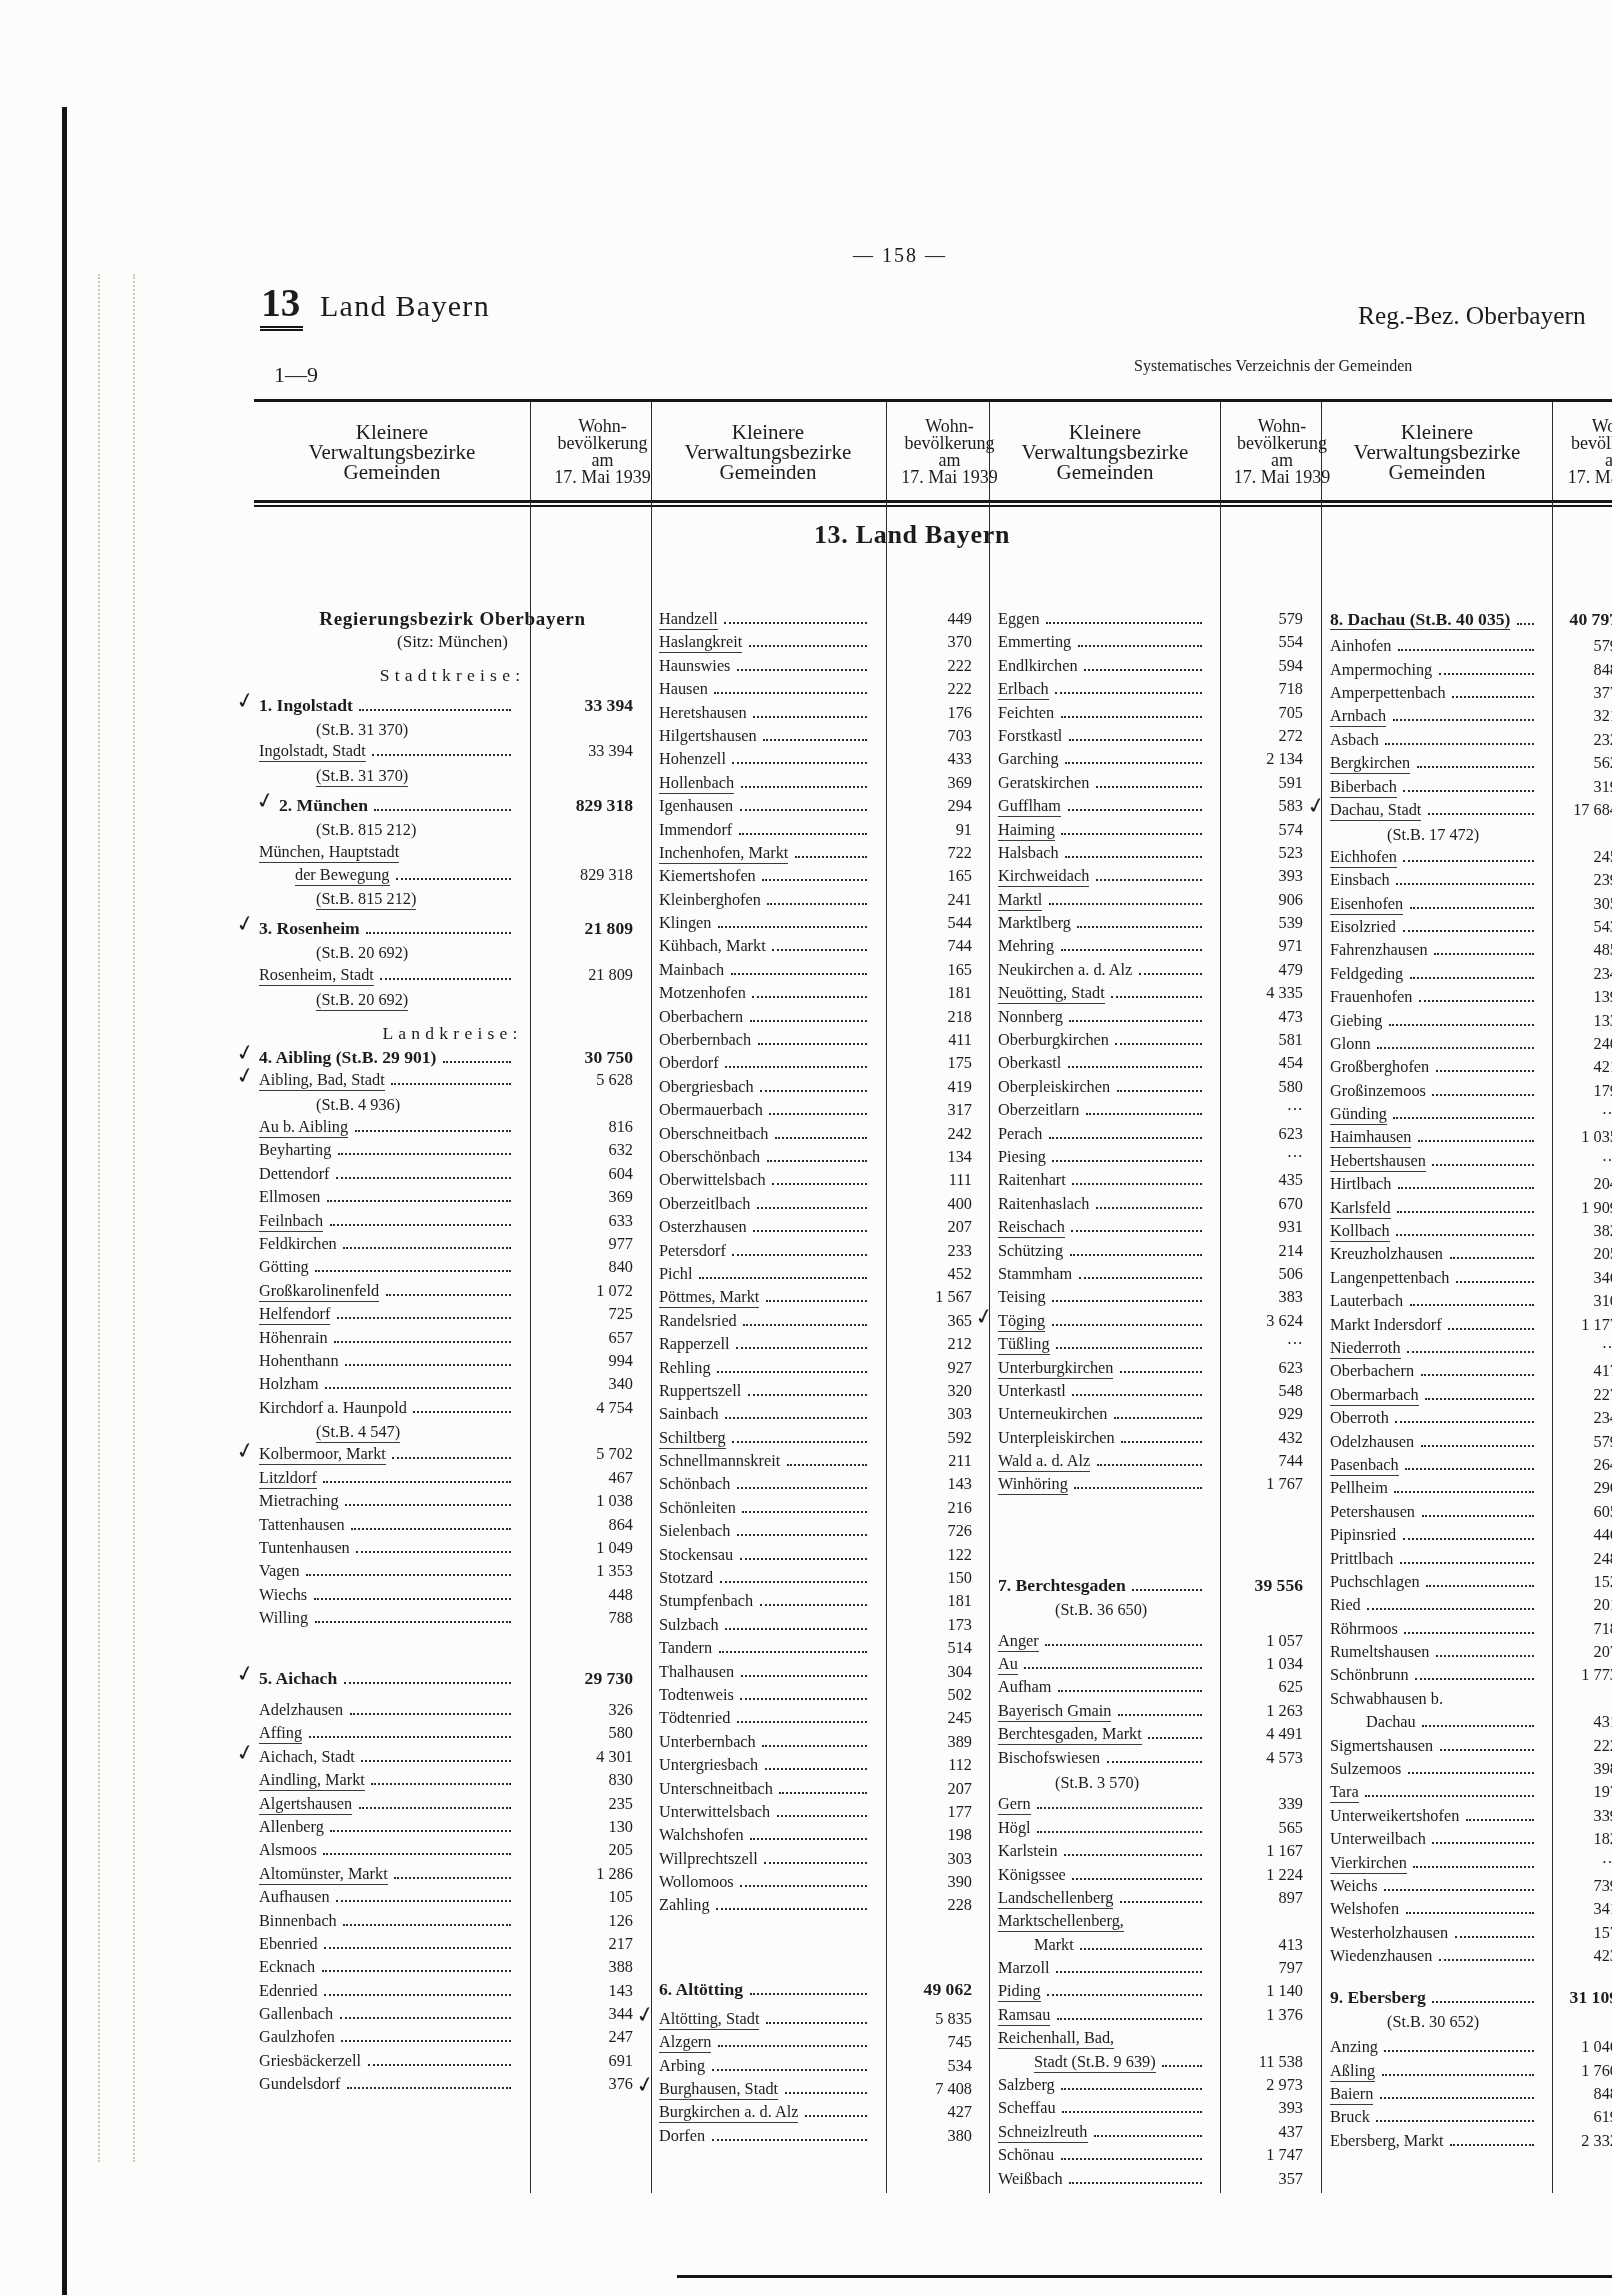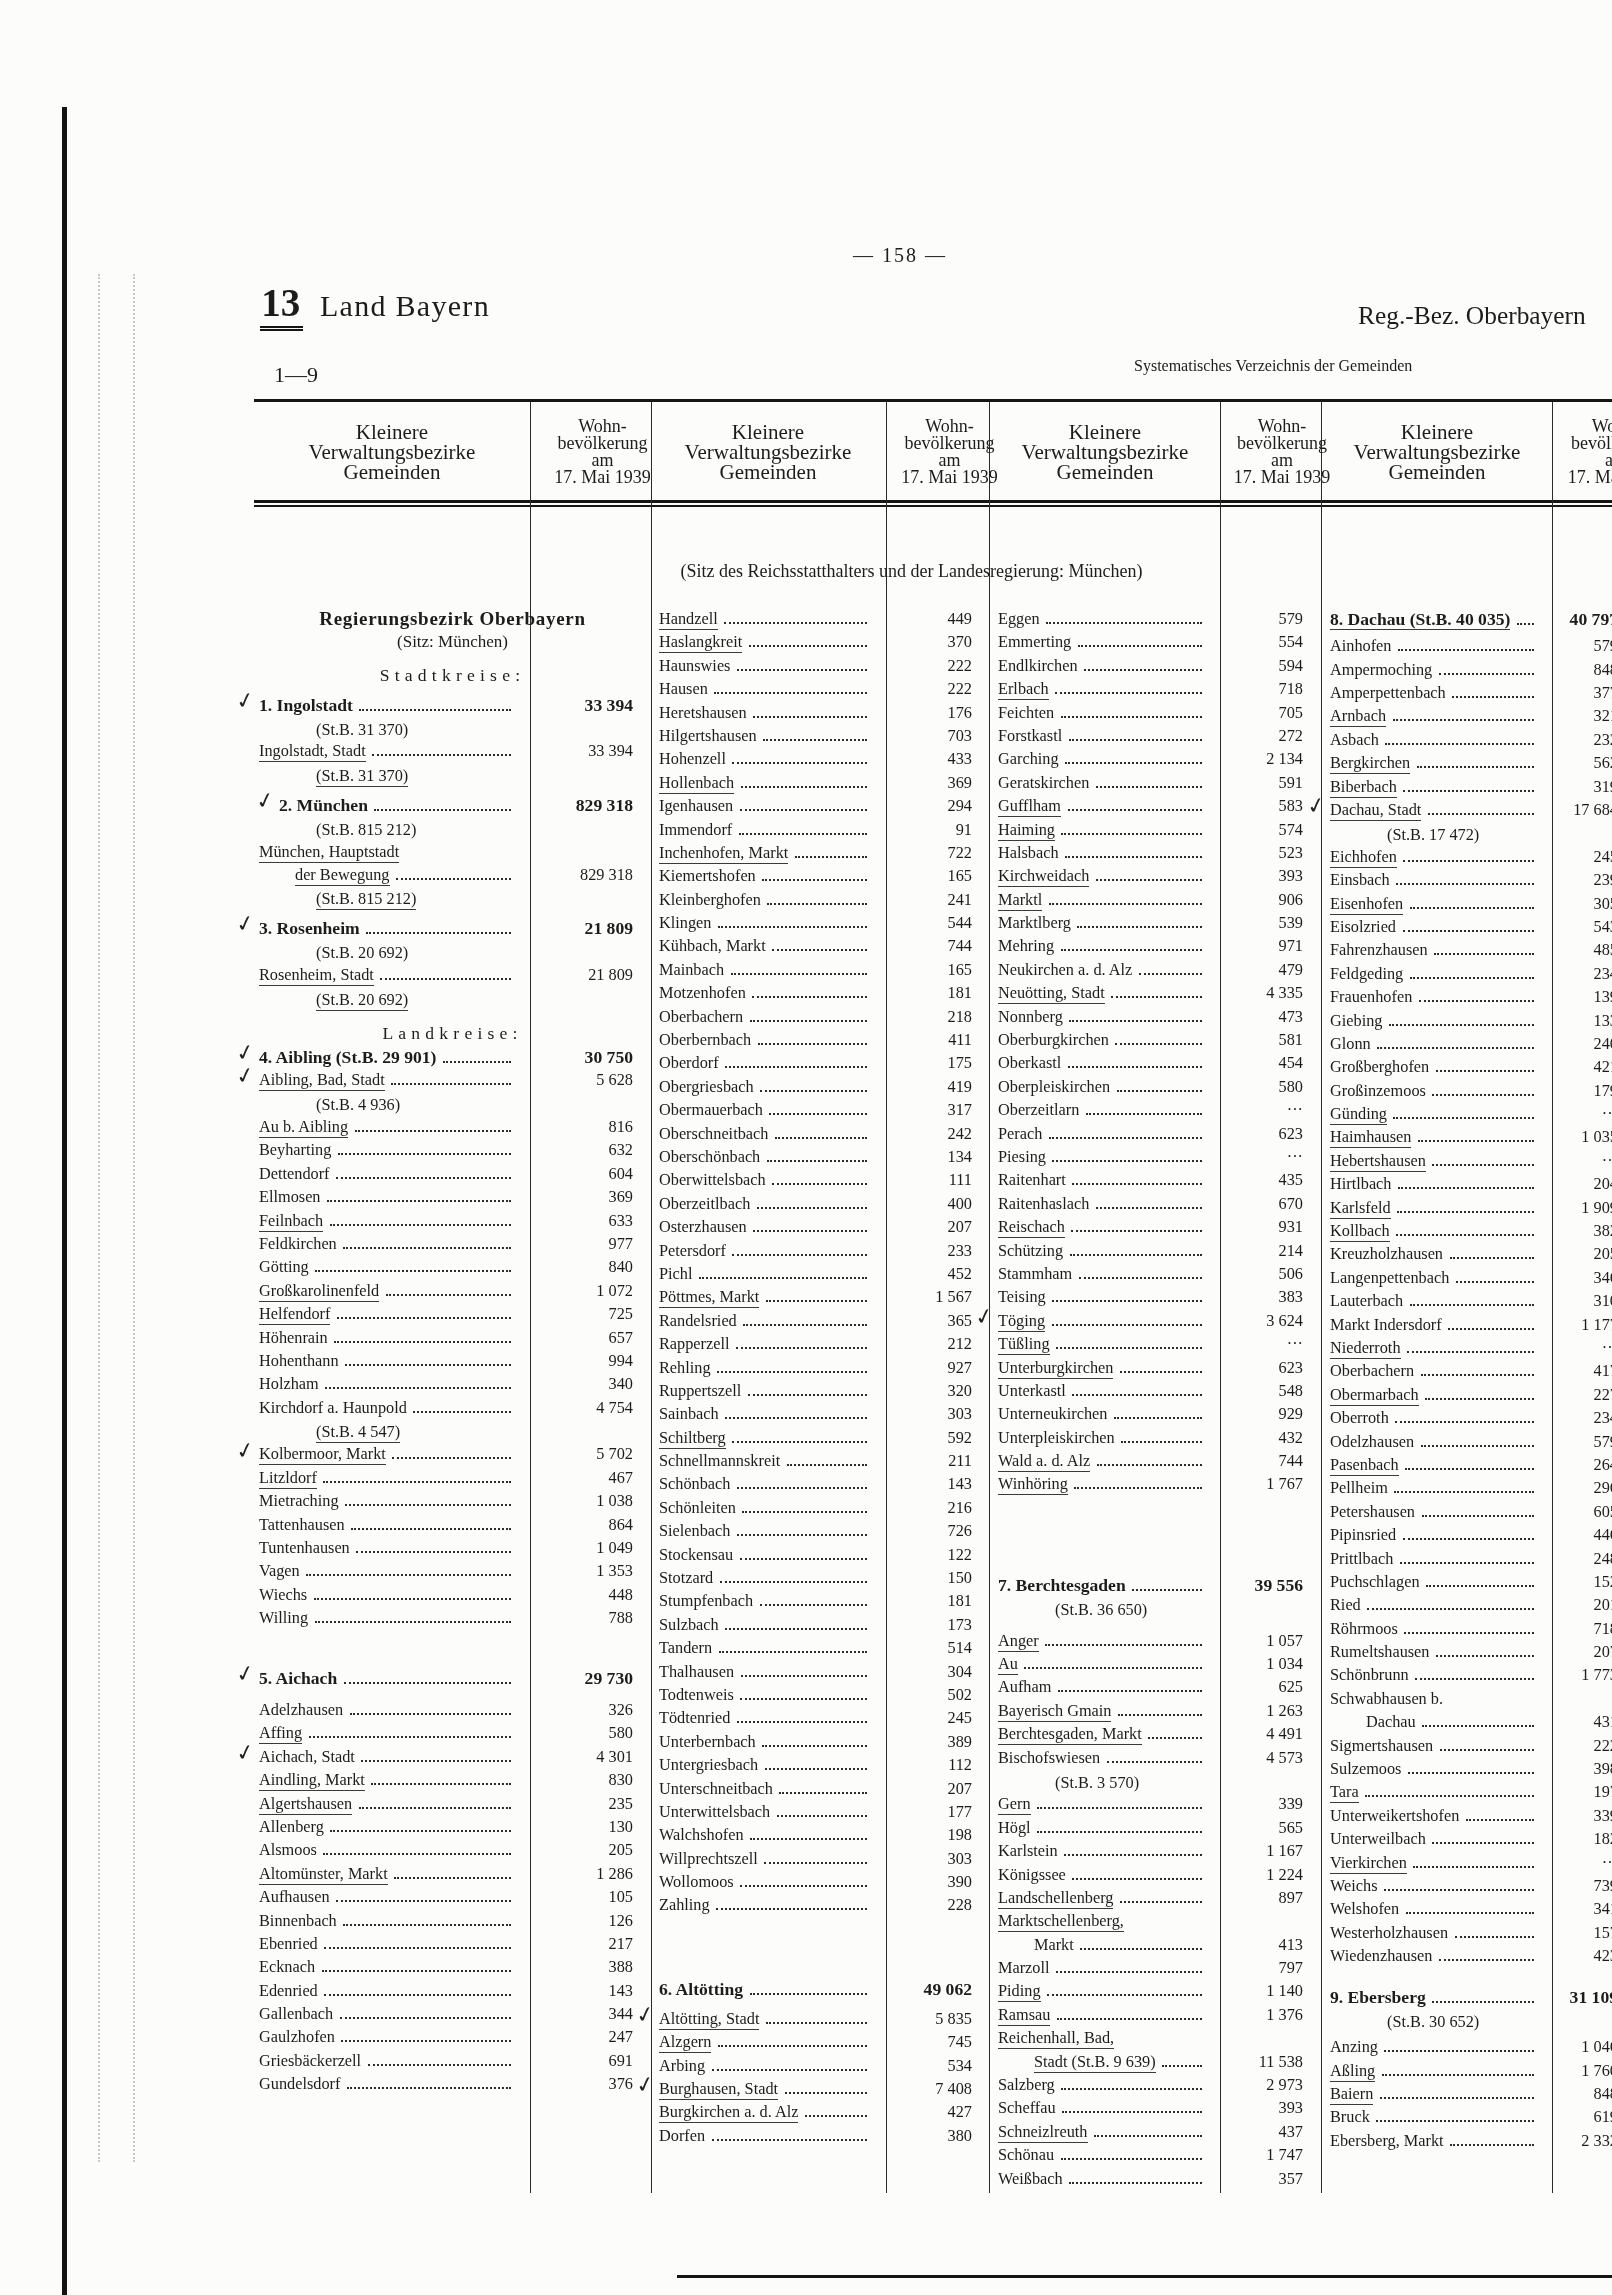--- a/index.html
+++ b/index.html
@@ -103,21 +103,21 @@
 am
 17. Mai 1939</div>
   <div class="th th-name" style="left:1321px;width:232px;">Kleinere
 Verwaltungsbezirke
 Gemeinden</div>
   <div class="th th-val" style="left:1552px;width:104px;">Wohn-
 bevölkerung
 am
 17. Mai 1939</div>
 
-  <div class="sec-sub">(Sitz des Reichsstatthalters und der Landesregierung: München)</div>
+  <div class="sec-title">13. Land Bayern</div>
 
   <div class="col c0">
       <div class="row h1">Regierungsbezirk Oberbayern</div>
       <div class="row h2">(Sitz: München)</div>
       <div class="row h3" style="margin-top: 9px;">Stadtkreise:</div>
       <div class="row big chk" style="margin-top: 6.5px;">
         <span class="nm">1. Ingolstadt</span>
         <span class="ldr"></span>
         <span class="val">33 394</span>
       </div>

